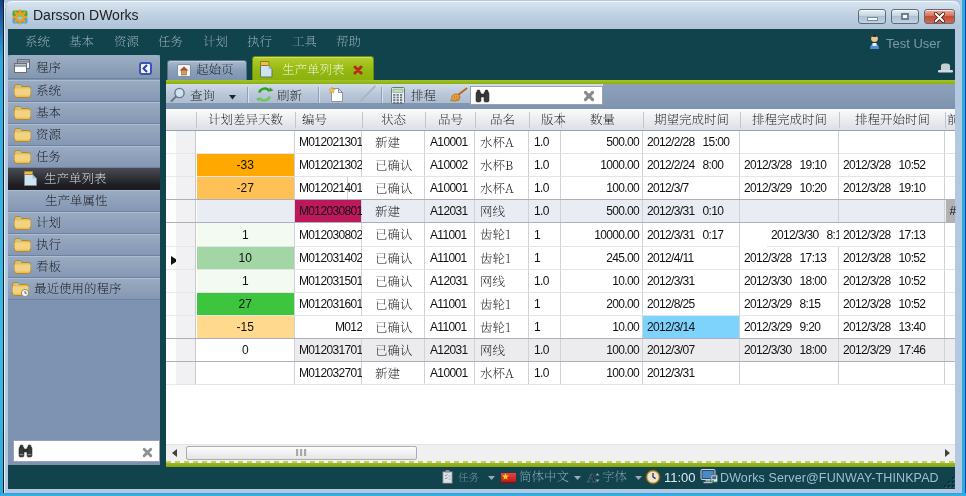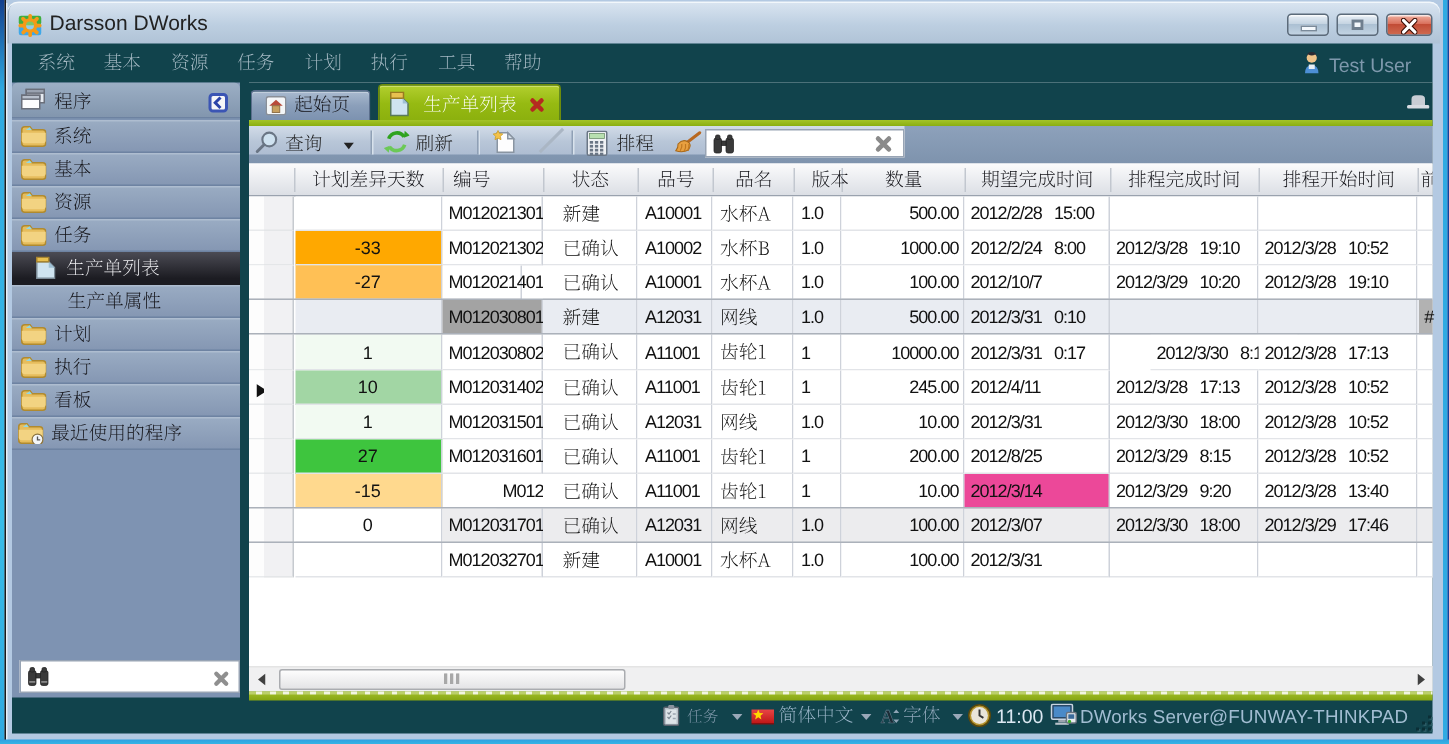--- a/index.html
+++ b/index.html
@@ -704,28 +704,28 @@
     <svg class="k " style="width:33.8px;height:15.1px" viewBox="0 0 2707 1210">
       <g transform="translate(0,880) scale(1,-1)" fill="#111">
         <use href="#g6C34" x="0"></use>
         <use href="#g676F" x="1000"></use>
         <use href="#g0041" x="2000"></use>
       </g>
     </svg>
   </div>
 <div style="position:absolute;left:529px;top:177px;width:32px;height:23px;background:#fff;border-right:1px solid #ced2da;border-bottom:1px solid #e2e4e8;font:12px 'Liberation Sans',sans-serif;color:#111;line-height:23px;letter-spacing:-0.65px;padding-left:5px;">1.0</div>
 <div style="position:absolute;left:561px;top:177px;width:82px;height:23px;background:#fff;border-right:1px solid #ced2da;border-bottom:1px solid #e2e4e8;font:12px 'Liberation Sans',sans-serif;color:#111;line-height:23px;letter-spacing:-0.65px;text-align:right;padding-right:3px;">100.00</div>
-<div style="position:absolute;left:643px;top:177px;width:97px;height:23px;background:#fff;border-right:1px solid #ced2da;border-bottom:1px solid #e2e4e8;font:12px 'Liberation Sans',sans-serif;color:#111;line-height:23px;letter-spacing:-0.65px;padding-left:4px;">2012/10/7</div>
+<div style="position:absolute;left:643px;top:177px;width:97px;height:23px;background:#fff;border-right:1px solid #ced2da;border-bottom:1px solid #e2e4e8;font:12px 'Liberation Sans',sans-serif;color:#111;line-height:23px;letter-spacing:-0.65px;padding-left:4px;">2012/3/7</div>
 <div style="position:absolute;left:740px;top:177px;width:99px;height:23px;background:#fff;border-right:1px solid #ced2da;border-bottom:1px solid #e2e4e8;font:12px 'Liberation Sans',sans-serif;color:#111;line-height:23px;letter-spacing:-0.65px;padding-left:4px;">2012/3/29&nbsp;&nbsp;&nbsp;10:20</div>
 <div style="position:absolute;left:839px;top:177px;width:106px;height:23px;background:#fff;border-right:1px solid #ced2da;border-bottom:1px solid #e2e4e8;font:12px 'Liberation Sans',sans-serif;color:#111;line-height:23px;letter-spacing:-0.65px;padding-left:4px;">2012/3/28&nbsp;&nbsp;&nbsp;19:10</div>
 <div style="position:absolute;left:945px;top:177px;width:10px;height:23px;background:#fff;border-bottom:1px solid #e2e4e8"></div>
 <div style="position:absolute;left:166px;top:200px;width:10px;height:23px;background:#fdfdfd;border-bottom:1px solid #e8eaec"></div>
 <div style="position:absolute;left:176px;top:200px;width:19.5px;height:23px;background:#f1f1f3;border-right:1px solid #c6cacf;border-bottom:1px solid #e4e6e8"></div>
 <div style="position:absolute;left:196.5px;top:200px;width:98.5px;height:23px;background:#e9ecf2;border-right:1px solid #ced2da;border-bottom:1px solid #e2e4e8;font:12px 'Liberation Sans';color:#111;text-align:center;line-height:23px"></div>
-<div style="position:absolute;left:295px;top:200px;width:67px;height:23px;background:#a3a3a3;border-right:1px solid #ced2da;border-bottom:1px solid #e2e4e8;font:12px 'Liberation Sans',sans-serif;color:#111;line-height:23px;letter-spacing:-0.65px;padding-left:4px;text-align:right;">M012030801</div>
+<div style="position:absolute;left:295px;top:200px;width:67px;height:23px;background:#be185d;border-right:1px solid #ced2da;border-bottom:1px solid #e2e4e8;font:12px 'Liberation Sans',sans-serif;color:#111;line-height:23px;letter-spacing:-0.65px;padding-left:4px;text-align:right;">M012030801</div>
 <div style="position:absolute;left:362px;top:200px;width:63px;height:23px;background:#e9ecf2;border-right:1px solid #ced2da;border-bottom:1px solid #e2e4e8;"></div>
 <div style="position:absolute;left:375px;top:204.5px;width:50px;height:15px;overflow:hidden">
     <svg class="k " style="width:25.0px;height:15.1px" viewBox="0 0 2000 1210">
       <g transform="translate(0,880) scale(1,-1)" fill="#111">
         <use href="#g65B0" x="0"></use>
         <use href="#g5EFA" x="1000"></use>
       </g>
     </svg>
   </div>
 <div style="position:absolute;left:425px;top:200px;width:50px;height:23px;background:#e9ecf2;border-right:1px solid #ced2da;border-bottom:1px solid #e2e4e8;font:12px 'Liberation Sans',sans-serif;color:#111;line-height:23px;letter-spacing:-0.65px;padding-left:5px;">A12031</div>
@@ -891,21 +891,21 @@
     <svg class="k " style="width:30.9px;height:15.1px" viewBox="0 0 2473 1210">
       <g transform="translate(0,880) scale(1,-1)" fill="#111">
         <use href="#g9F7F" x="0"></use>
         <use href="#g8F6E" x="1000"></use>
         <use href="#g0031" x="2000"></use>
       </g>
     </svg>
   </div>
 <div style="position:absolute;left:529px;top:316px;width:32px;height:23px;background:#fff;border-right:1px solid #ced2da;border-bottom:1px solid #e2e4e8;font:12px 'Liberation Sans',sans-serif;color:#111;line-height:23px;letter-spacing:-0.65px;padding-left:5px;">1</div>
 <div style="position:absolute;left:561px;top:316px;width:82px;height:23px;background:#fff;border-right:1px solid #ced2da;border-bottom:1px solid #e2e4e8;font:12px 'Liberation Sans',sans-serif;color:#111;line-height:23px;letter-spacing:-0.65px;text-align:right;padding-right:3px;">10.00</div>
-<div style="position:absolute;left:643px;top:316px;width:97px;height:23px;background:#ec4899;border-right:1px solid #ced2da;border-bottom:1px solid #e2e4e8;font:12px 'Liberation Sans',sans-serif;color:#111;line-height:23px;letter-spacing:-0.65px;padding-left:4px;">2012/3/14</div>
+<div style="position:absolute;left:643px;top:316px;width:97px;height:23px;background:#7dd3fc;border-right:1px solid #ced2da;border-bottom:1px solid #e2e4e8;font:12px 'Liberation Sans',sans-serif;color:#111;line-height:23px;letter-spacing:-0.65px;padding-left:4px;">2012/3/14</div>
 <div style="position:absolute;left:740px;top:316px;width:99px;height:23px;background:#fff;border-right:1px solid #ced2da;border-bottom:1px solid #e2e4e8;font:12px 'Liberation Sans',sans-serif;color:#111;line-height:23px;letter-spacing:-0.65px;padding-left:4px;">2012/3/29&nbsp;&nbsp;&nbsp;9:20</div>
 <div style="position:absolute;left:839px;top:316px;width:106px;height:23px;background:#fff;border-right:1px solid #ced2da;border-bottom:1px solid #e2e4e8;font:12px 'Liberation Sans',sans-serif;color:#111;line-height:23px;letter-spacing:-0.65px;padding-left:4px;">2012/3/28&nbsp;&nbsp;&nbsp;13:40</div>
 <div style="position:absolute;left:945px;top:316px;width:10px;height:23px;background:#fff;border-bottom:1px solid #e2e4e8"></div>
 <div style="position:absolute;left:166px;top:339px;width:10px;height:23px;background:#fdfdfd;border-bottom:1px solid #e8eaec"></div>
 <div style="position:absolute;left:176px;top:339px;width:19.5px;height:23px;background:#f1f1f3;border-right:1px solid #c6cacf;border-bottom:1px solid #e4e6e8"></div>
 <div style="position:absolute;left:196.5px;top:339px;width:98.5px;height:23px;background:#fff;border-right:1px solid #ced2da;border-bottom:1px solid #e2e4e8;font:12px 'Liberation Sans';color:#111;text-align:center;line-height:23px">0</div>
 <div style="position:absolute;left:295px;top:339px;width:67px;height:23px;background:#ececee;border-right:1px solid #ced2da;border-bottom:1px solid #e2e4e8;font:12px 'Liberation Sans',sans-serif;color:#111;line-height:23px;letter-spacing:-0.65px;padding-left:4px;">M012031701</div>
 <div style="position:absolute;left:362px;top:339px;width:63px;height:23px;background:#ececee;border-right:1px solid #ced2da;border-bottom:1px solid #e2e4e8;"></div>
 <div style="position:absolute;left:375px;top:343.5px;width:50px;height:15px;overflow:hidden">
     <svg class="k " style="width:37.5px;height:15.1px" viewBox="0 0 3000 1210">

